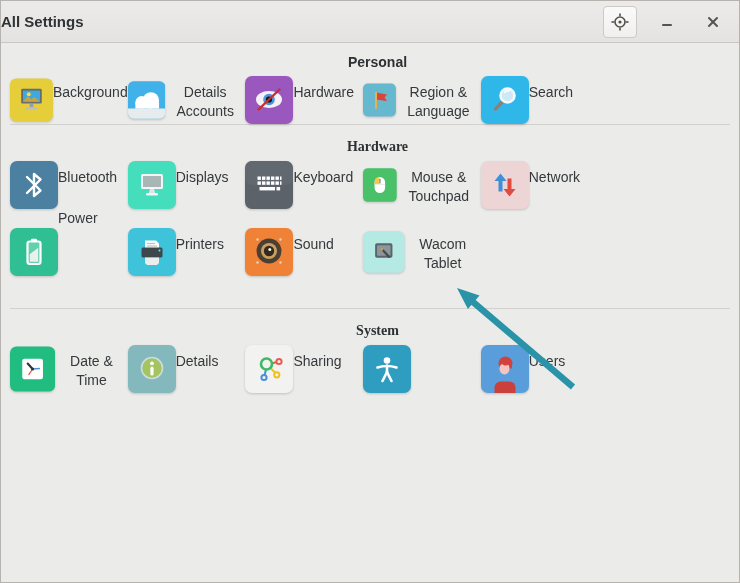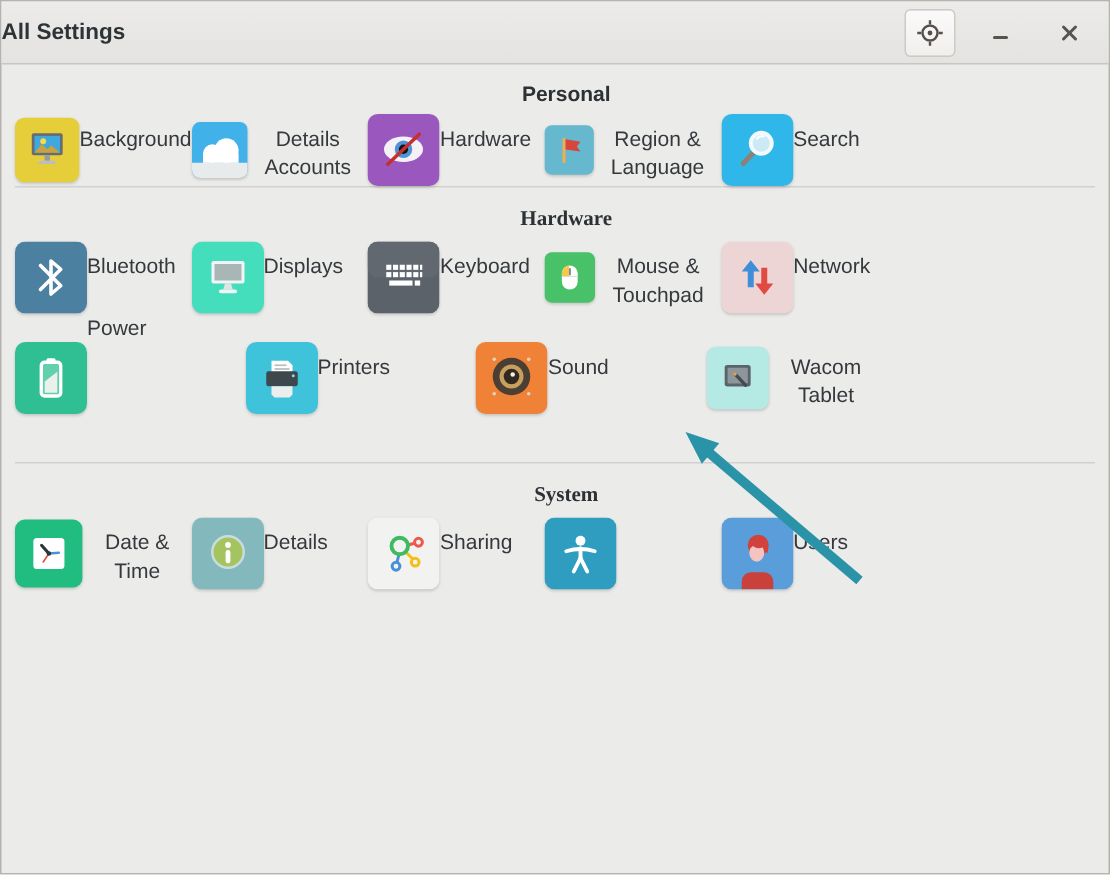--- a/index.html
+++ b/index.html
@@ -20,21 +20,21 @@
   .tb-controls{position:absolute;right:10px;top:0;height:41px;display:flex;align-items:center;gap:14px;}
   .tb-btn{width:32px;height:30px;border:1px solid #cdc9c4;border-radius:4px;
     background:linear-gradient(#fbfafa,#f1efee);display:flex;align-items:center;justify-content:center;cursor:pointer;}
   .tb-icon{width:22px;height:22px;display:flex;align-items:center;justify-content:center;color:#57534e;}
   .tb-plain{border:none;background:none;}
   
   .sec-h{font-weight:700;font-size:14px;color:#2d3134;margin:0;padding:11px 0 6px 15px;text-align:center;}
   .sec-h.tall{padding-top:14px;font-family:Liberation Serif, serif;}
   .separator{height:1px;background:#d2d1cf;margin:0 9px;}
   .row{display:flex;padding-left:9px;}
-  .row2{margin-top:19px;gap:36px;}
+  .row2{margin-top:19px;}
   .row-end{margin-bottom:32px;}
   .cell{width:117.7px;flex:none;display:flex;cursor:pointer;}
   .tile{width:48px;height:48px;display:block;filter:drop-shadow(0 1px 1px rgba(0,0,0,.18));}
   .label{font-size:14px;line-height:19px;text-align:center;max-width:96px;margin-top:7px;color:#35393c;}
   
   .overlay{position:absolute;left:0;top:0;width:740px;height:583px;pointer-events:none;z-index:6;}
 </style>
 </head>
 <body>
 

